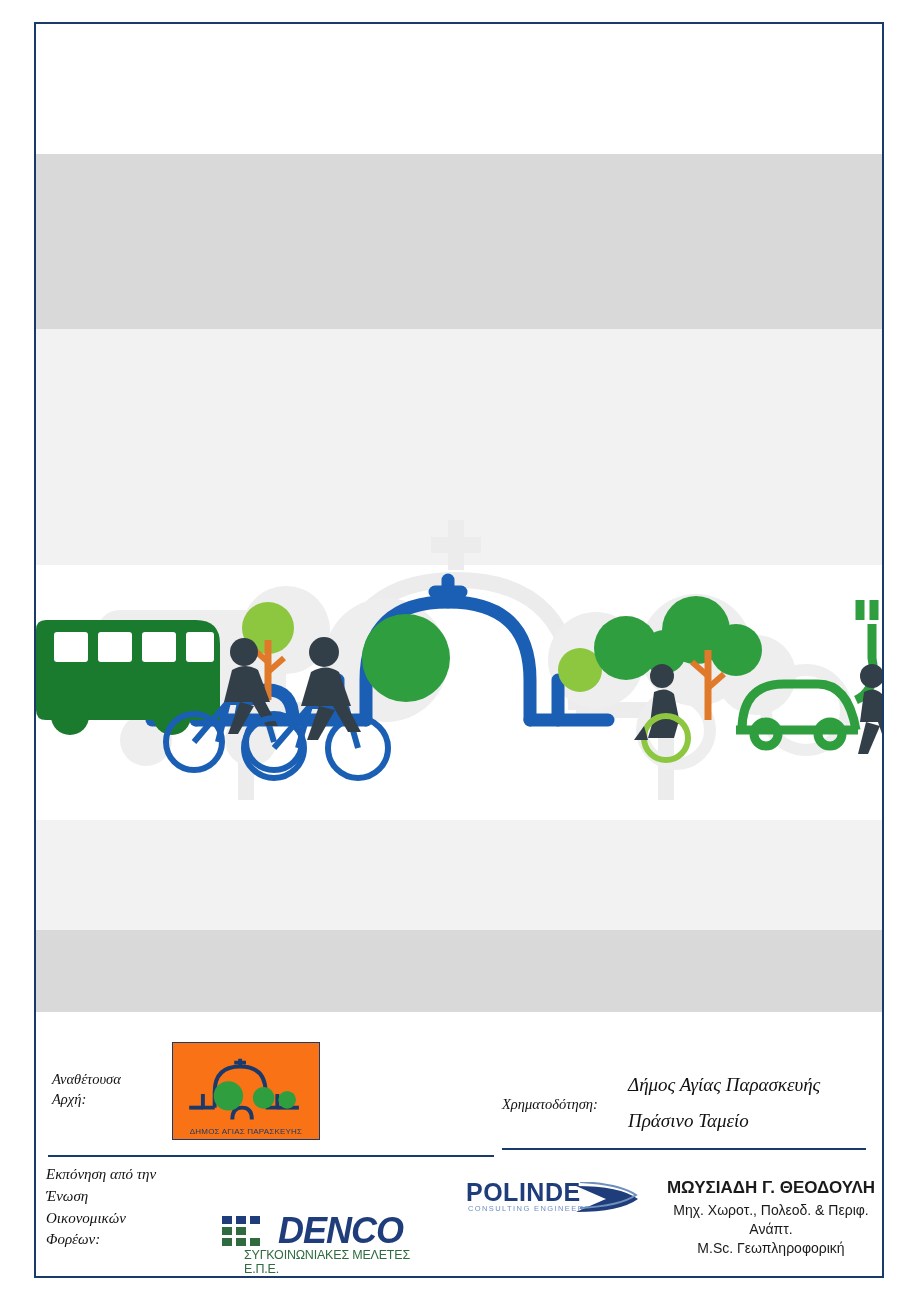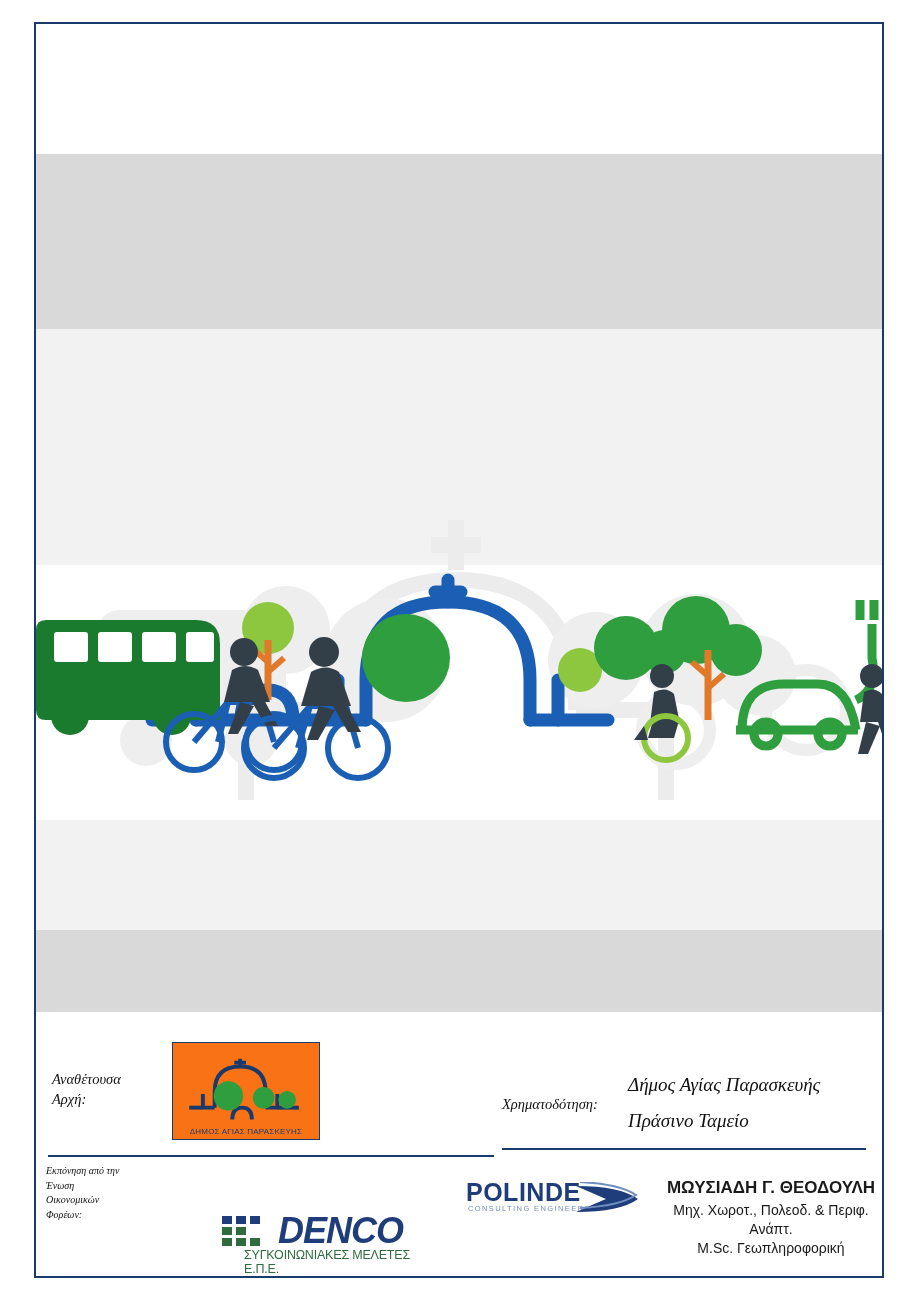--- a/index.html
+++ b/index.html
@@ -190,21 +190,21 @@
     height: 2px;
     background: #1a3a6b;
   }
   .lbl-ekponisi {
     position: absolute;
     left: 10px;
     top: 152px;
     width: 160px;
     font-family: "Liberation Serif", serif;
     font-style: italic;
-    font-size: 10px;
+    font-size: 15px;
     color: #111;
     line-height: 1.45;
   }
   .denco {
     position: absolute;
     left: 186px;
     top: 166px;
     width: 216px;
     height: 54px;
     margin-top: 34px;

